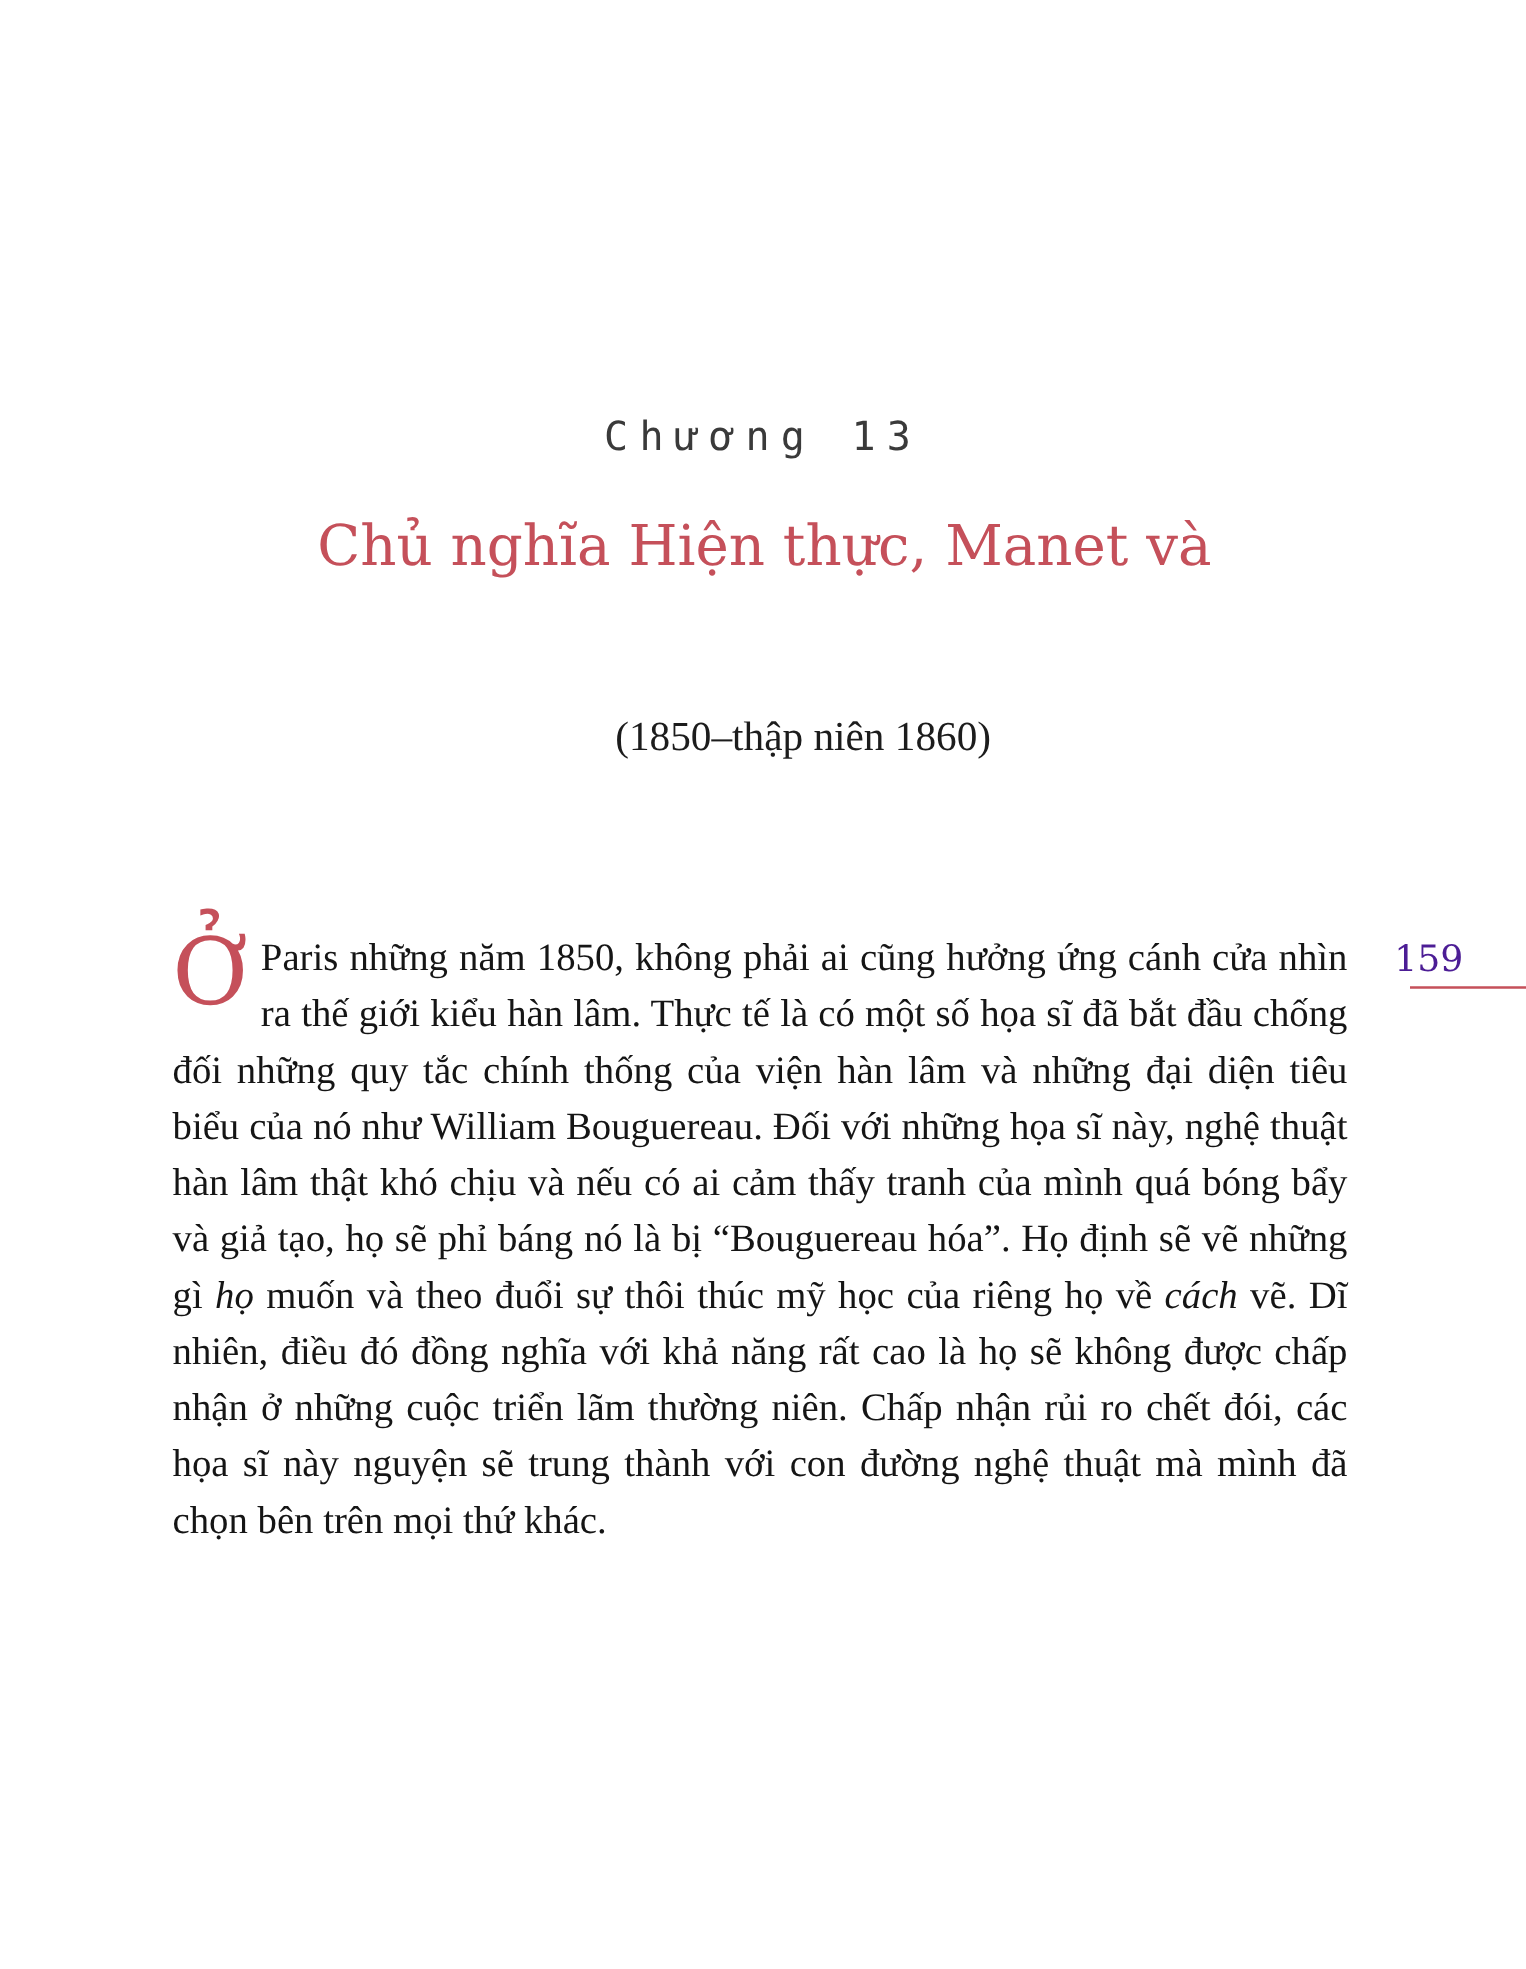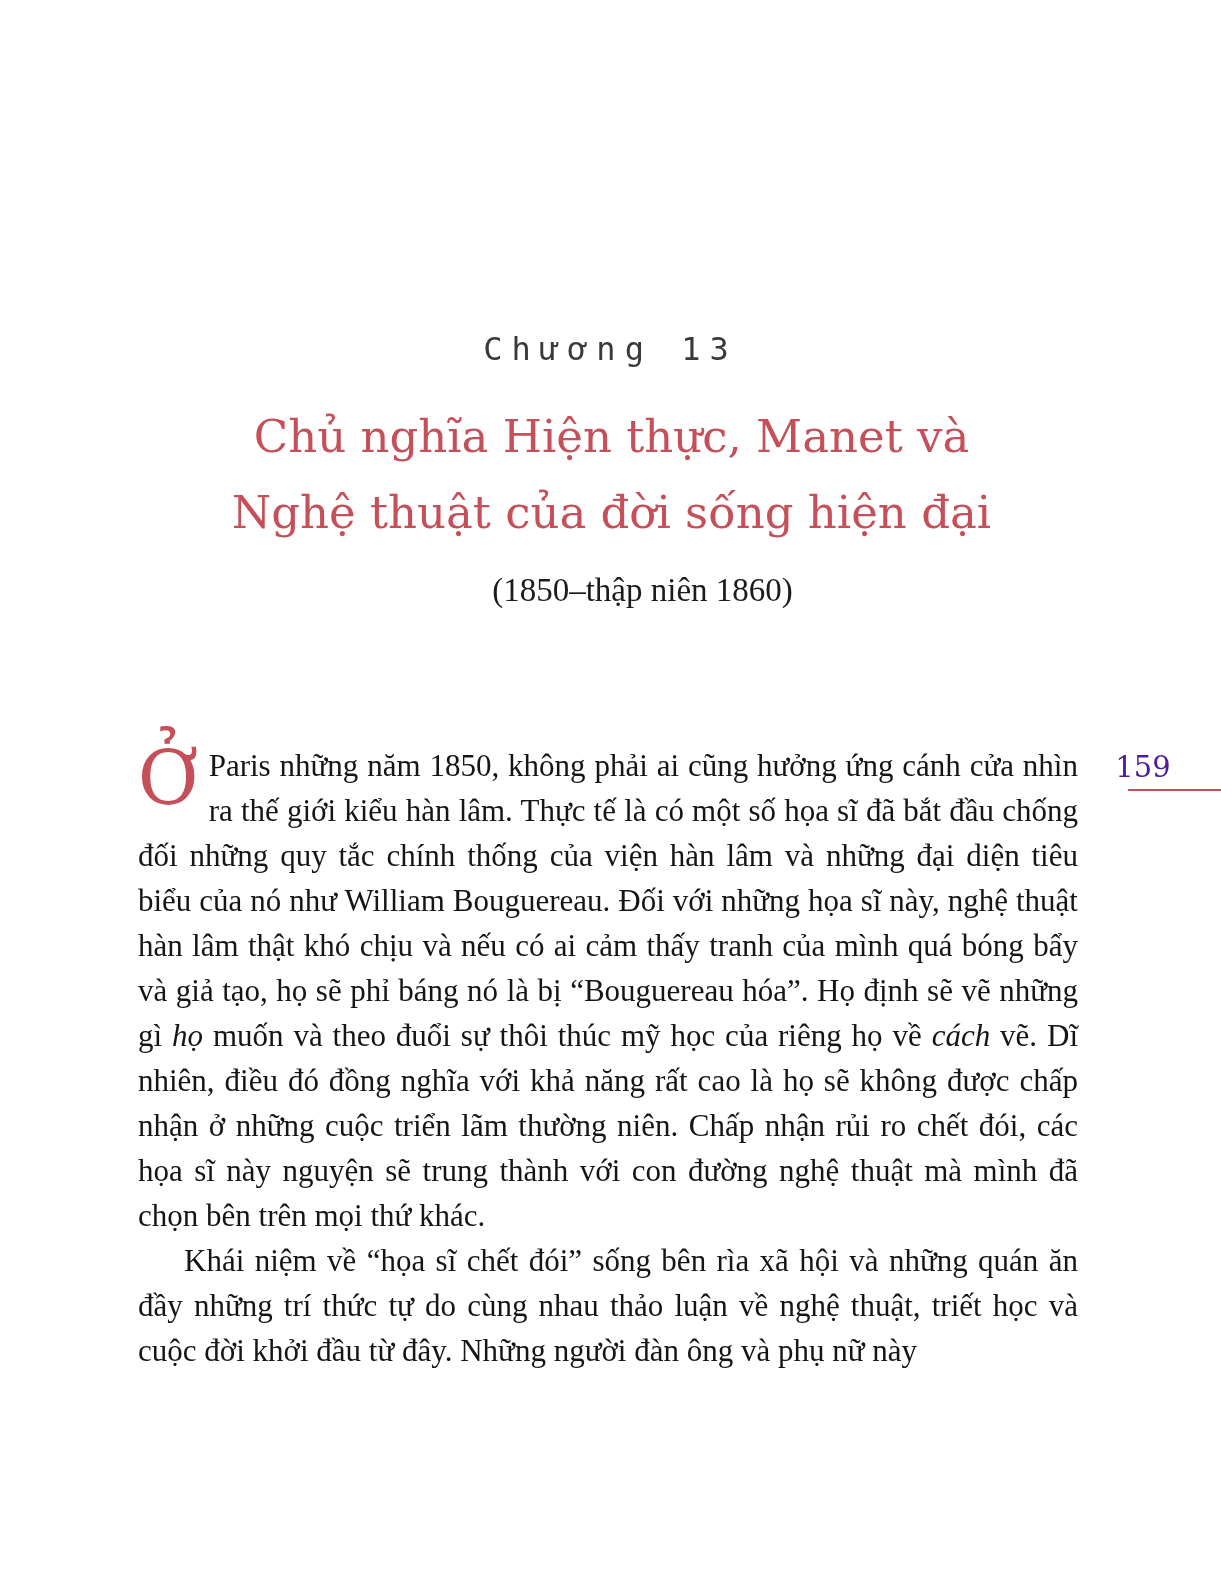--- a/index.html
+++ b/index.html
@@ -100,28 +100,26 @@
 </style>
 </head>
 <body>
 
 <div class="page">
 
   <div class="chapter-label">Chương 13</div>
 
   <h1 class="chapter-title">
     <span>Chủ nghĩa Hiện thực, Manet và</span><br>
-    <span>Nghệ thuật của đời sống hiện đại</span>
   </h1>
 
   <div class="chapter-subtitle">(1850–thập niên 1860)</div>
 
   <div class="folio">159</div>
   <div class="folio-rule"></div>
 
   <div class="body-text">
     <p>
       <span class="dropcap">Ở</span><span>Paris những năm 1850, không phải ai cũng hưởng ứng cánh cửa nhìn ra thế giới kiểu hàn lâm. Thực tế là có một số họa sĩ đã bắt đầu chống đối những quy tắc chính thống của viện hàn lâm và những đại diện tiêu biểu của nó như William Bouguereau. Đối với những họa sĩ này, nghệ thuật hàn lâm thật khó chịu và nếu có ai cảm thấy tranh của mình quá bóng bẩy và giả tạo, họ sẽ phỉ báng nó là bị “Bouguereau hóa”. Họ định sẽ vẽ những gì </span><span class="ital">họ</span><span> muốn và theo đuổi sự thôi thúc mỹ học của riêng họ về </span><span class="ital">cách</span><span> vẽ. Dĩ nhiên, điều đó đồng nghĩa với khả năng rất cao là họ sẽ không được chấp nhận ở những cuộc triển lãm thường niên. Chấp nhận rủi ro chết đói, các họa sĩ này nguyện sẽ trung thành với con đường nghệ thuật mà mình đã chọn bên trên mọi thứ khác.</span>
     </p>
-    <p class="para-indented">Khái niệm về “họa sĩ chết đói” sống bên rìa xã hội và những quán ăn đầy những trí thức tự do cùng nhau thảo luận về nghệ thuật, triết học và cuộc đời khởi đầu từ đây. Những người đàn ông và phụ nữ này</p>
   </div>
 
 </div>
 
 </body></html>

